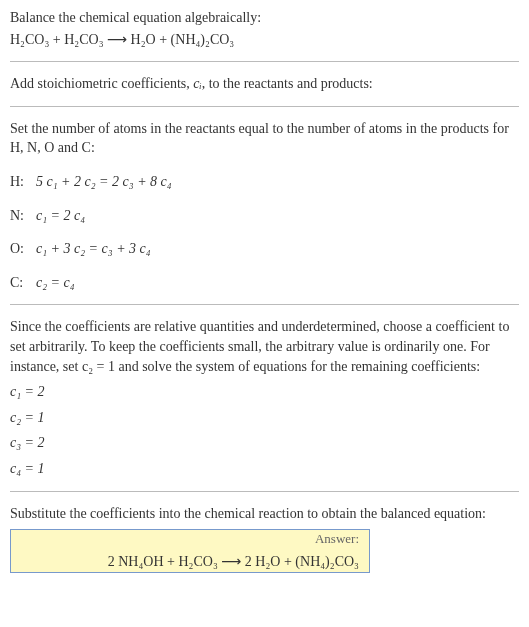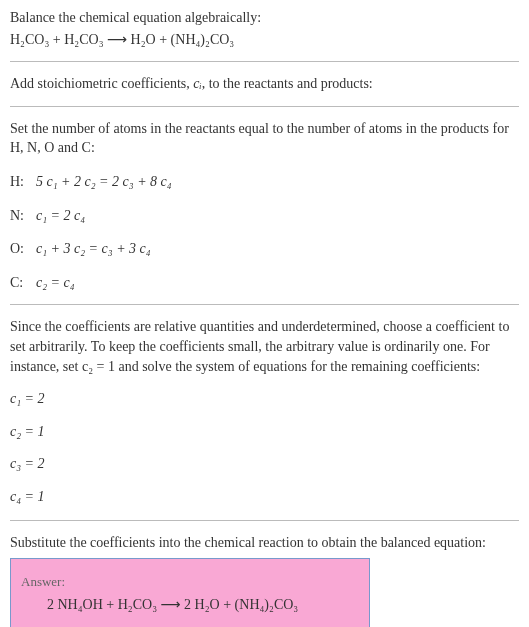--- a/index.html
+++ b/index.html
@@ -30,28 +30,29 @@
     }
     .eq-label {
       width: 26px;
       flex-shrink: 0;
     }
     .eq-expr {
       flex: 1;
       margin-top: 12px;
     }
     .coef-row {
-      margin: 13px 0;
+      margin: 6px 0;
     }
     .answer-box {
       border: 1px solid #7799cc;
-      background: #f9a8d4;
-      padding: 14px 10px;
+      background: #fef9c3;
+      padding: 0 10px;
       width: 360px;
       margin-top: 6px;
+      text-align: right;
     }
     .answer-label {
       color: #666;
       font-size: 13px;
       margin-bottom: 4px;
     }
     .answer-eq {
       padding-left: 26px;
     }
     .formula-line {

